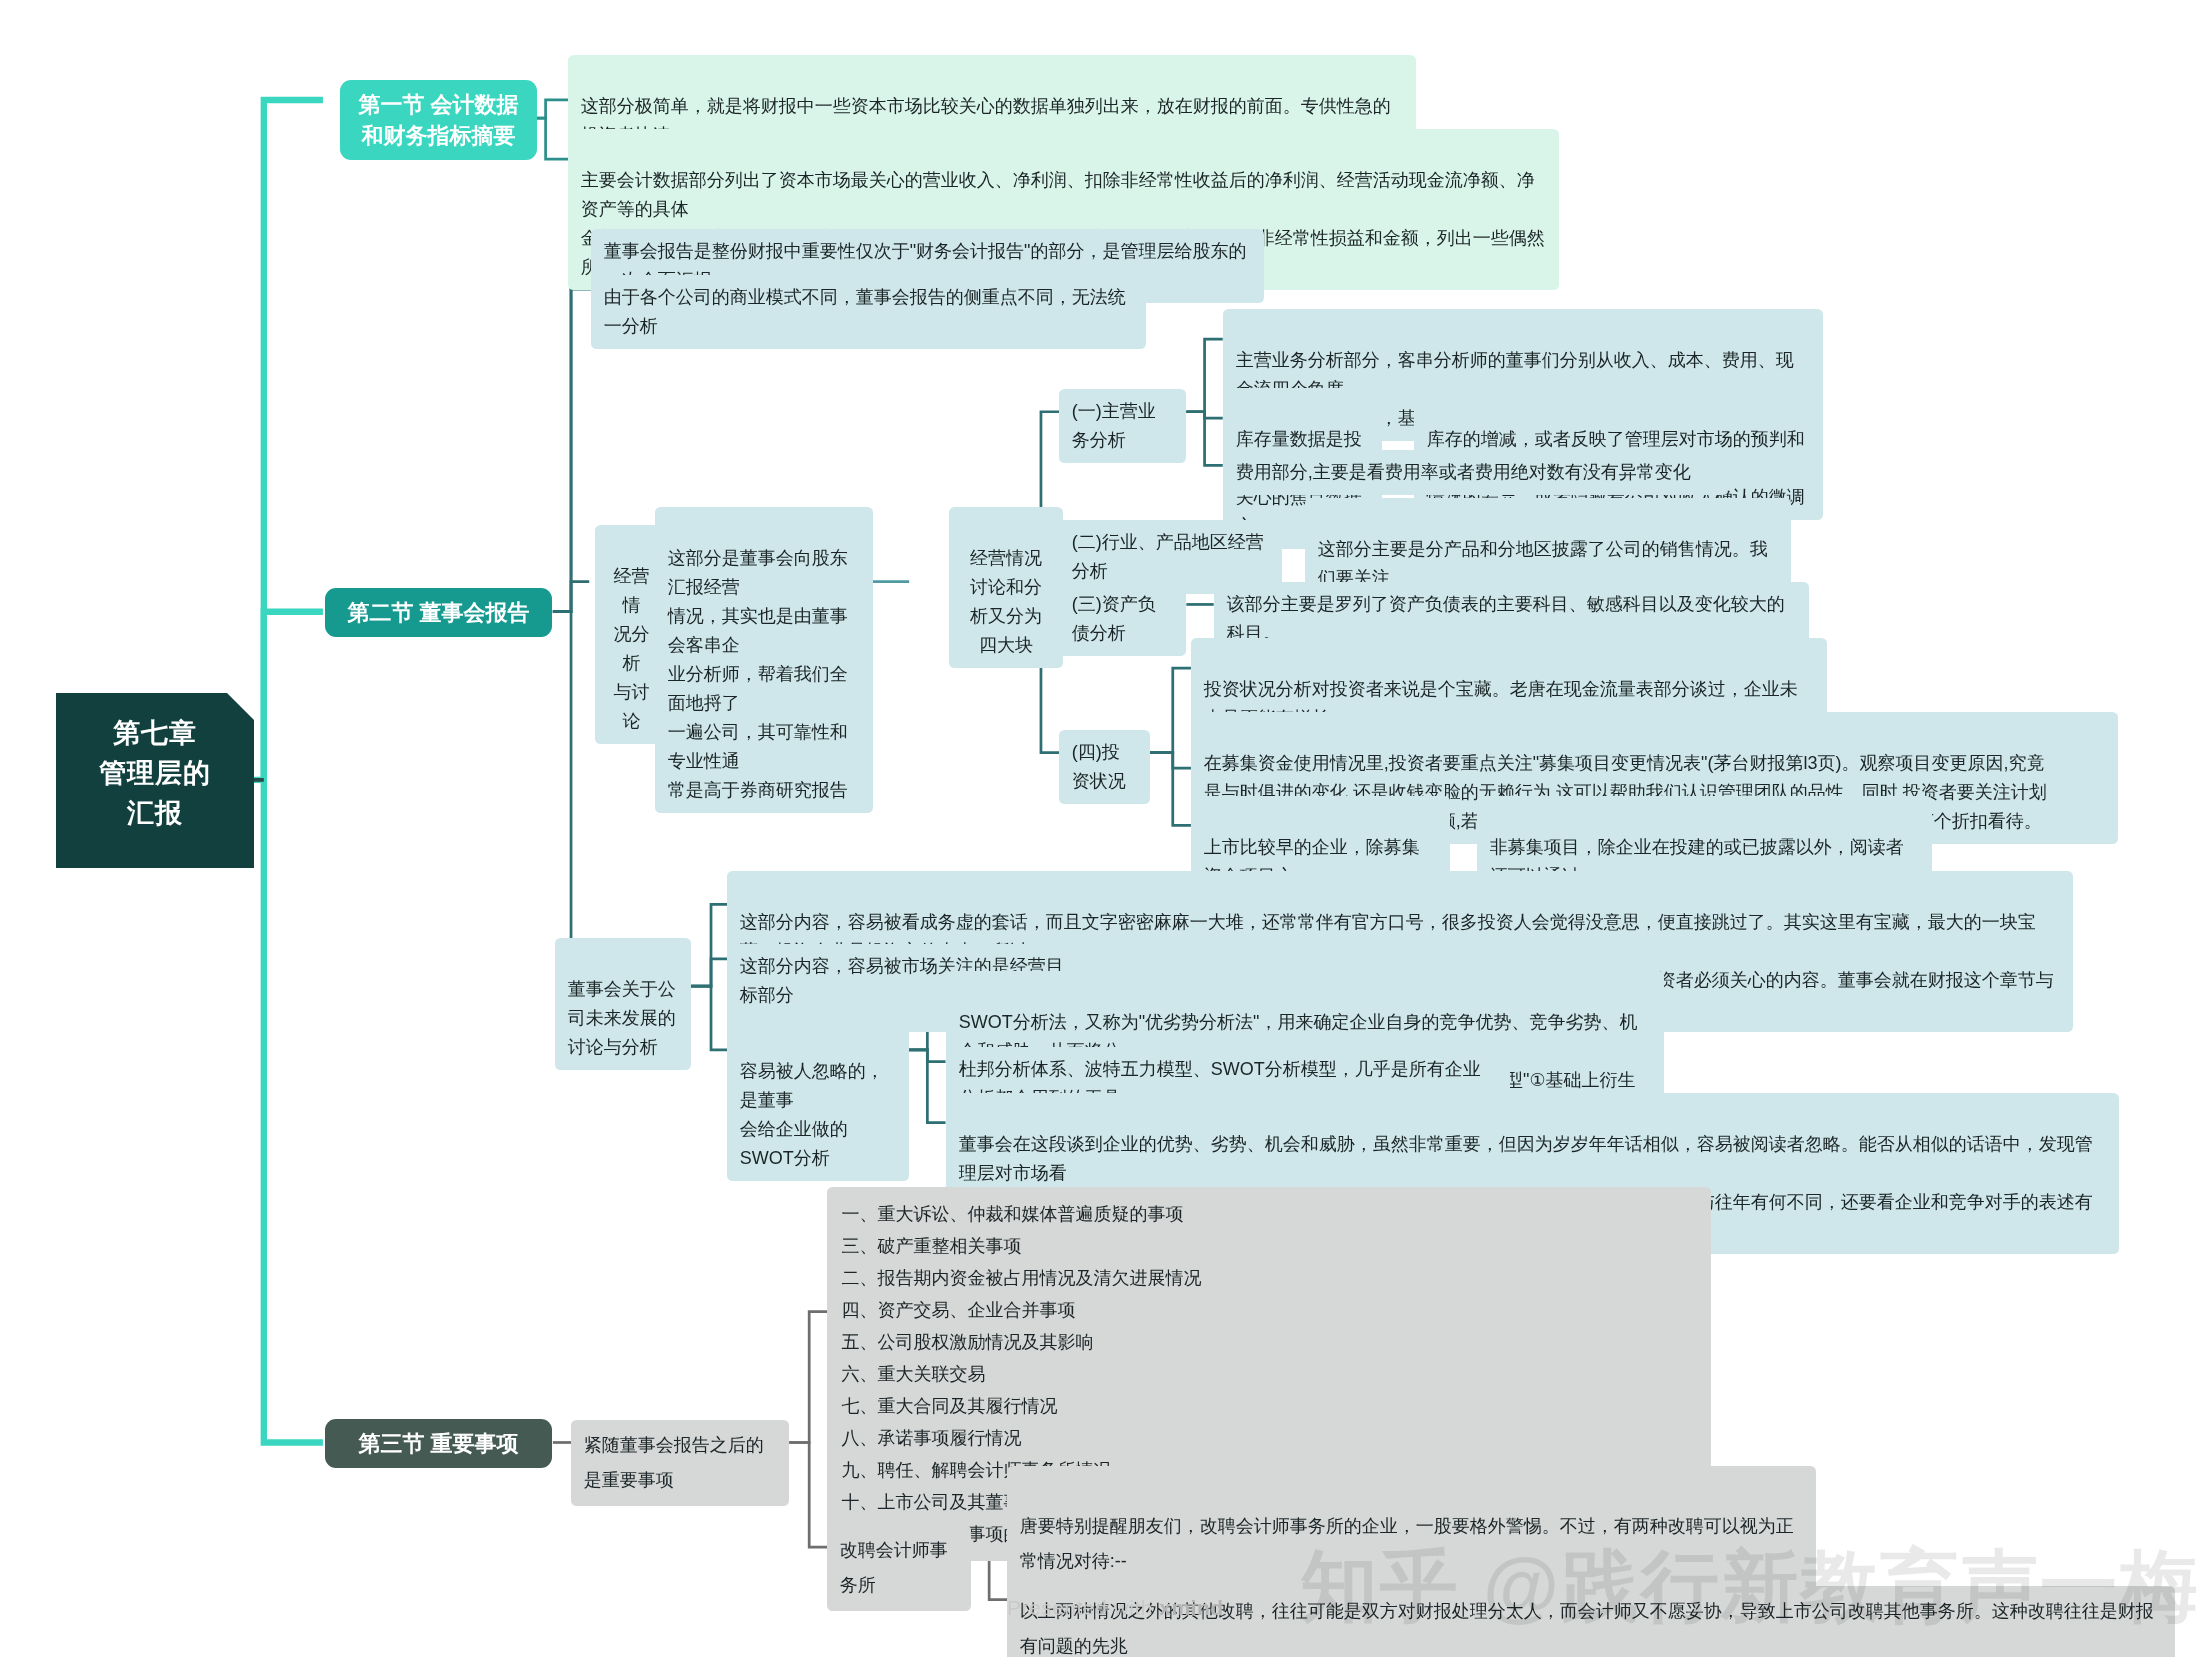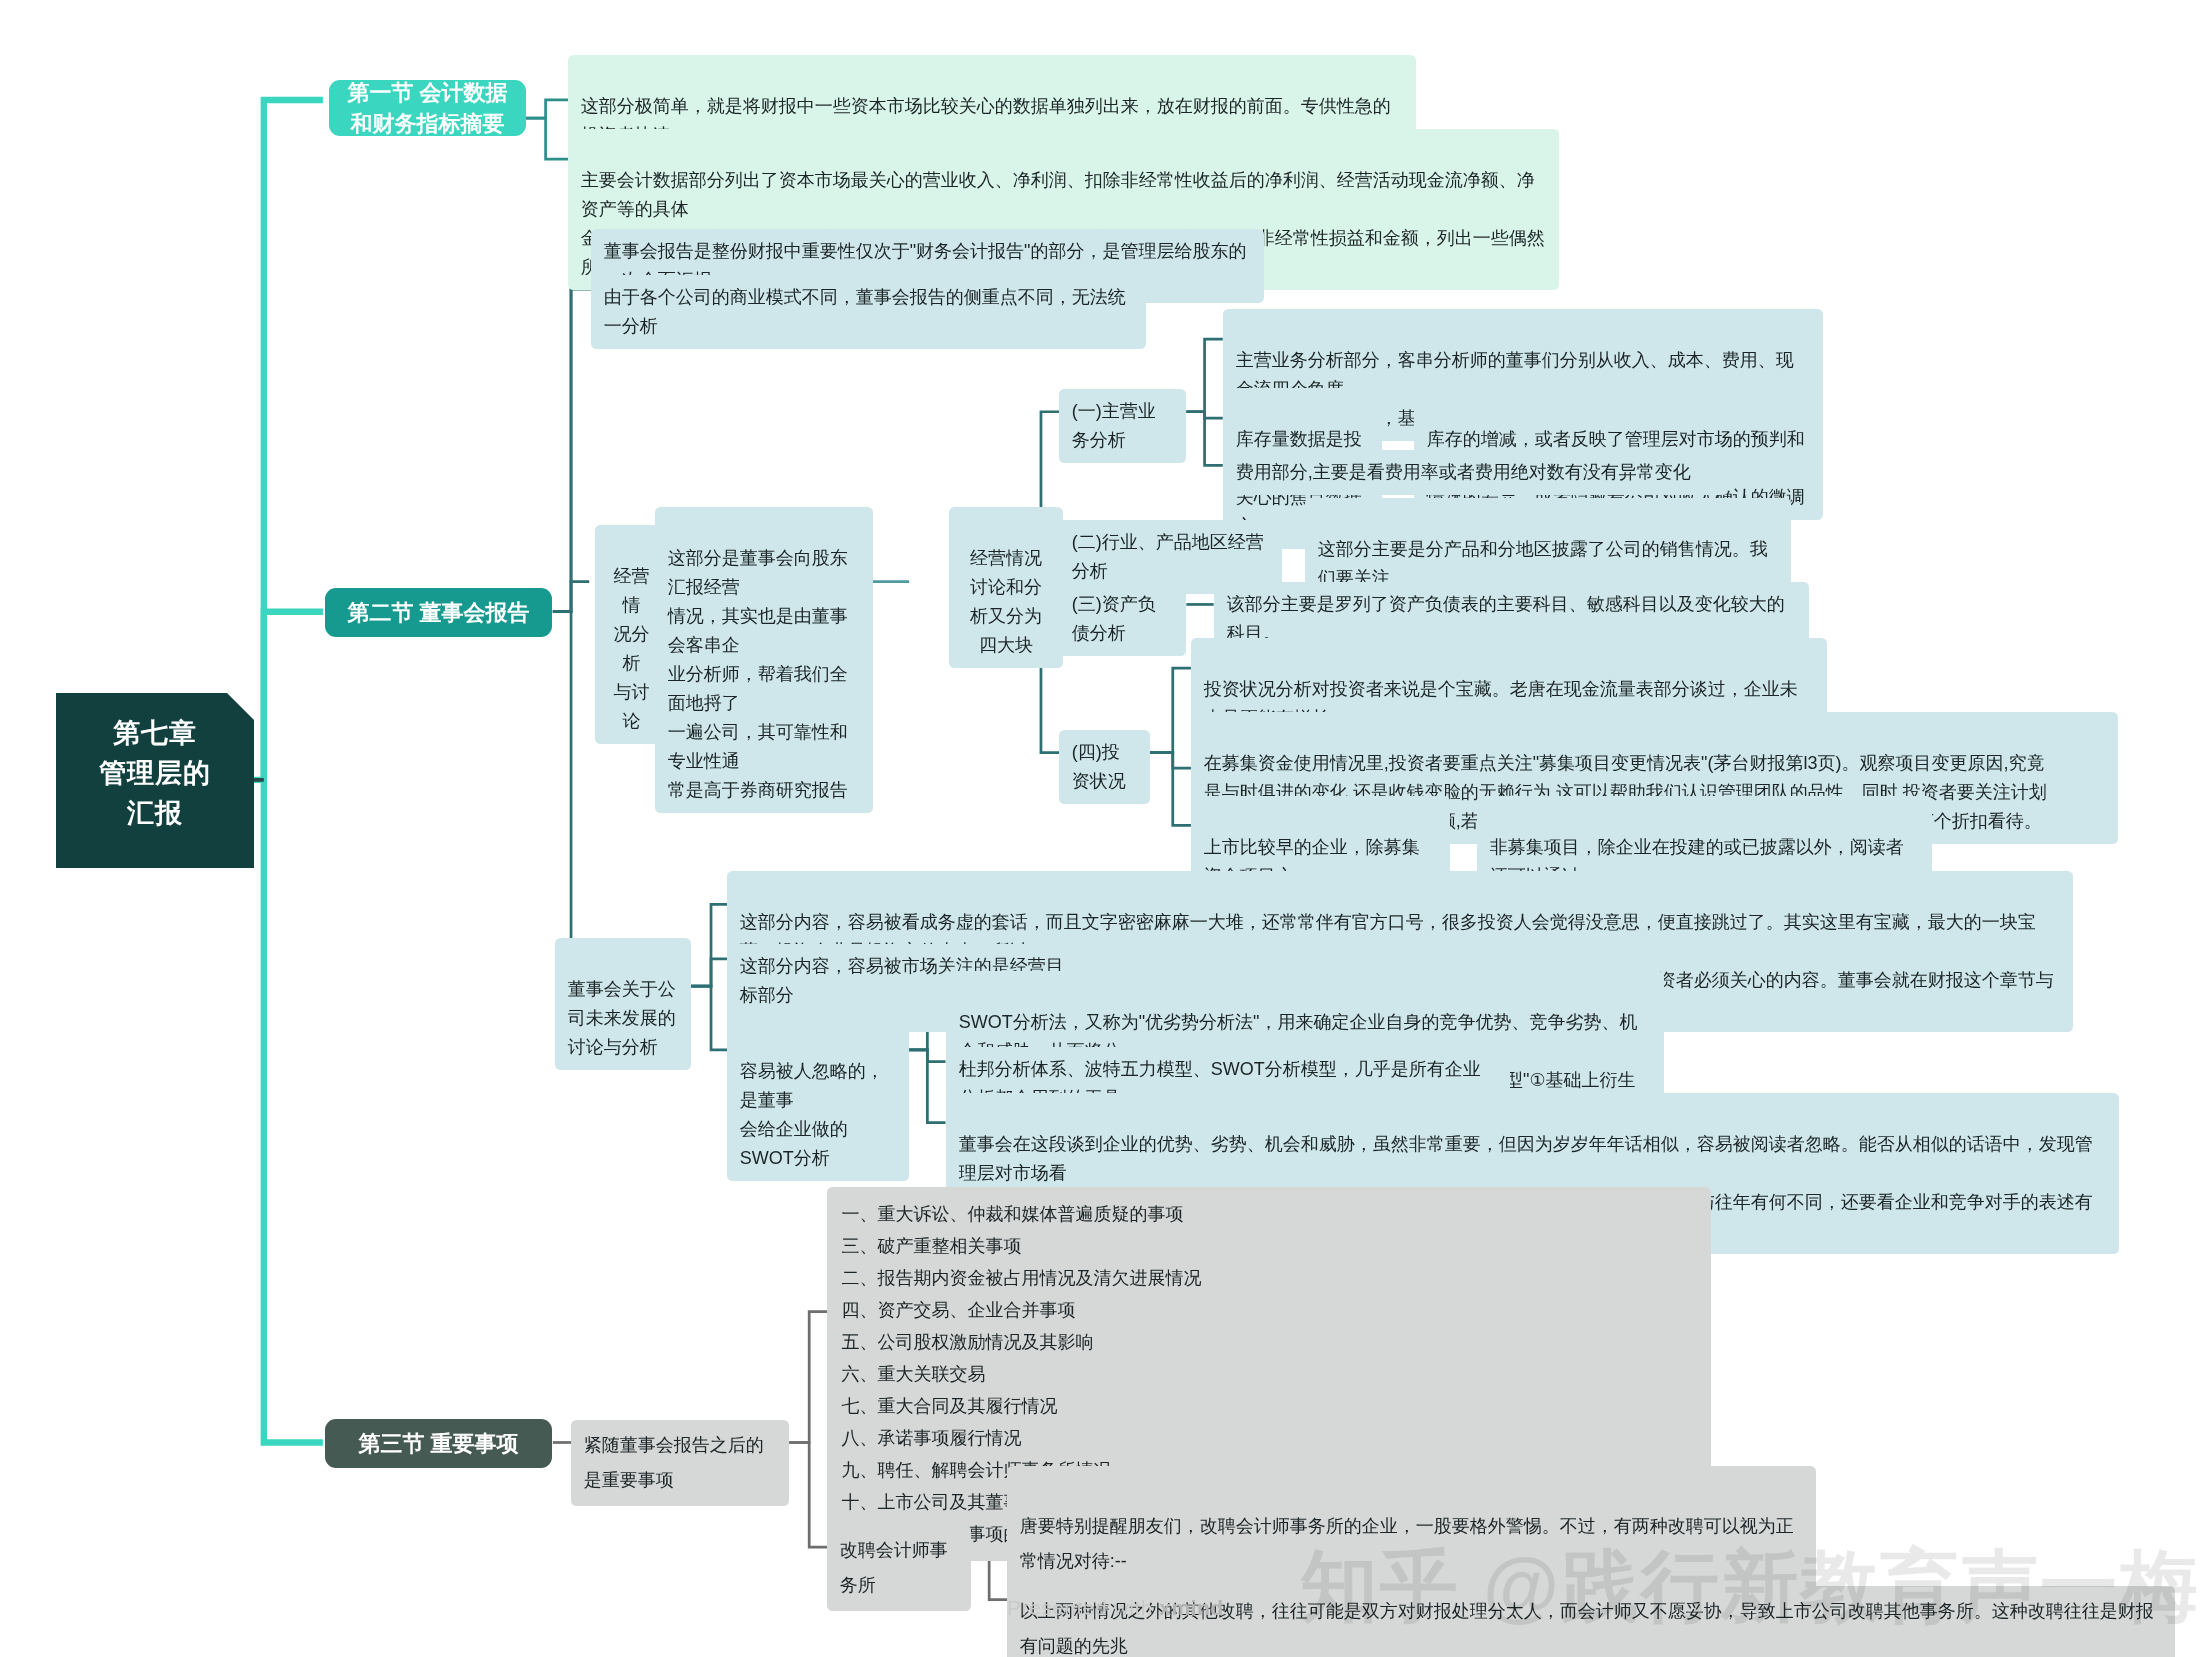--- a/index.html
+++ b/index.html
@@ -137,21 +137,21 @@
     </g>
   </svg>
 
   <div class="node root" style="left:56px;top:693px;width:198px;height:175px;">
     <span class="corner"></span>
     <span class="root-txt">第七章
 管理层的
 汇报</span>
   </div>
 
-  <div class="node sec sec1" style="left:329px;top:80px;width:197px;height:56px;">
+  <div class="node sec sec1" style="left:340px;top:80px;width:197px;height:80px;">
     <span>第一节 会计数据
 和财务指标摘要</span>
   </div>
 
   <div class="node mint" style="left:568px;top:55px;width:848px;white-space:pre-line;">
     <span>这部分极简单，就是将财报中一些资本市场比较关心的数据单独列出来，放在财报的前面。专供性急的投资者快速
 浏览，或方便媒体记者引用。它的内容分为"近三年主要会计数据和财务指标"和"非经常性损益和金额"两部分</span>
   </div>
 
   <div class="node mint" style="left:568px;top:129px;width:991px;white-space:pre-line;">

